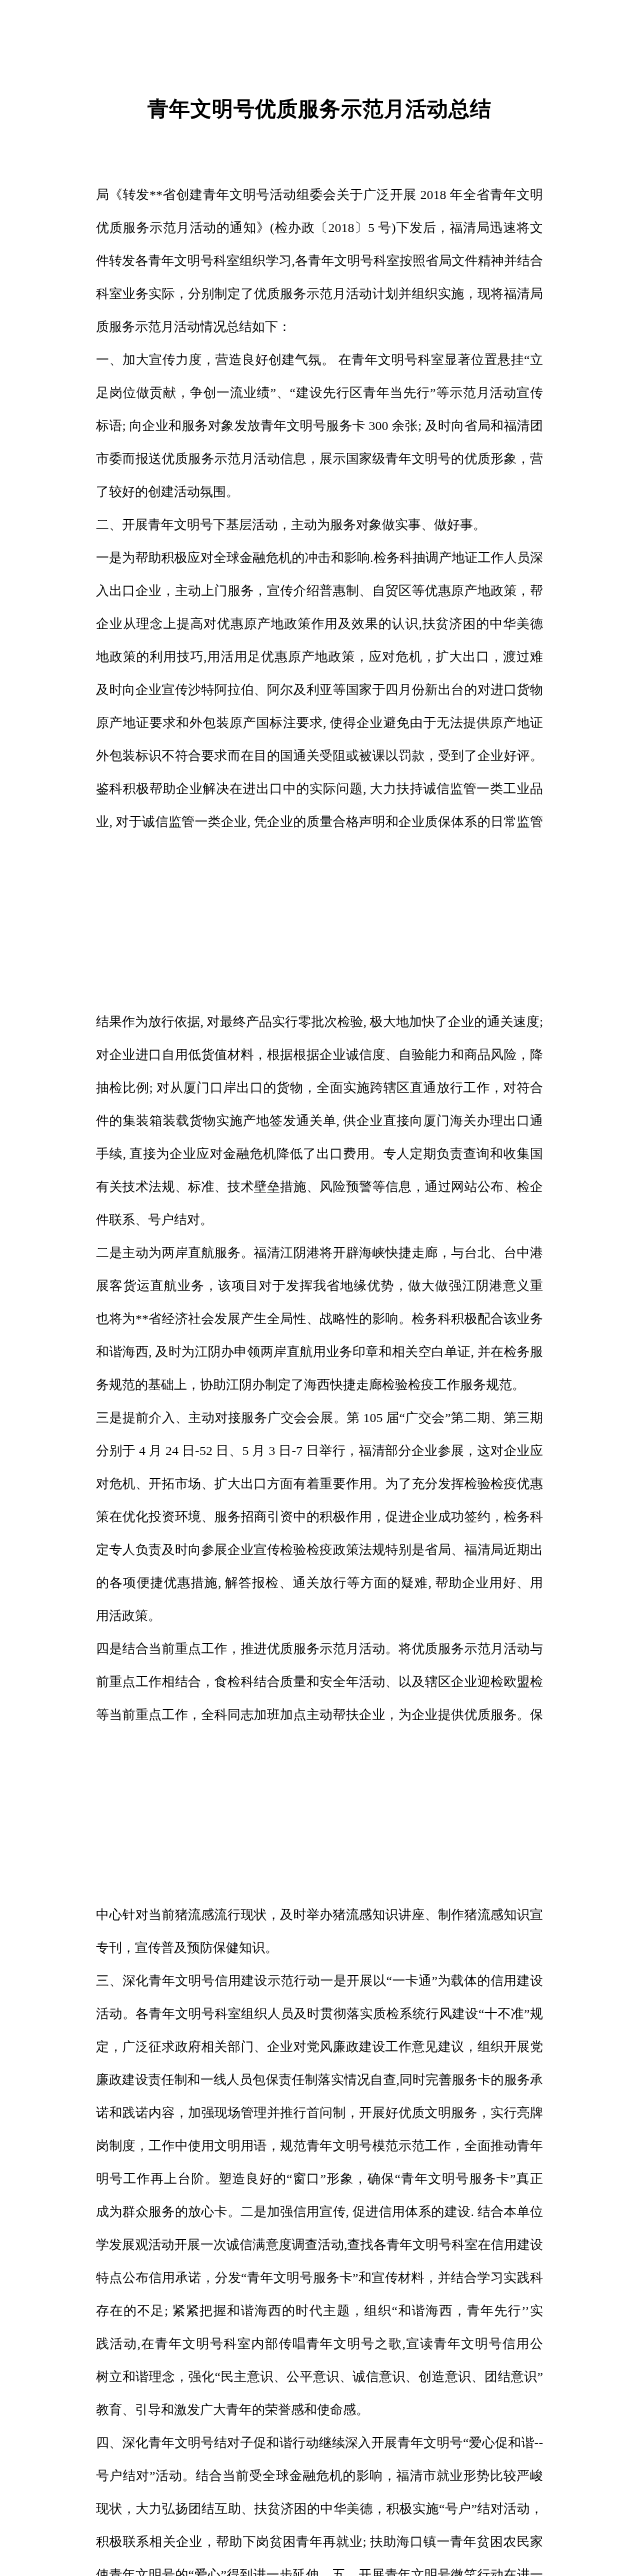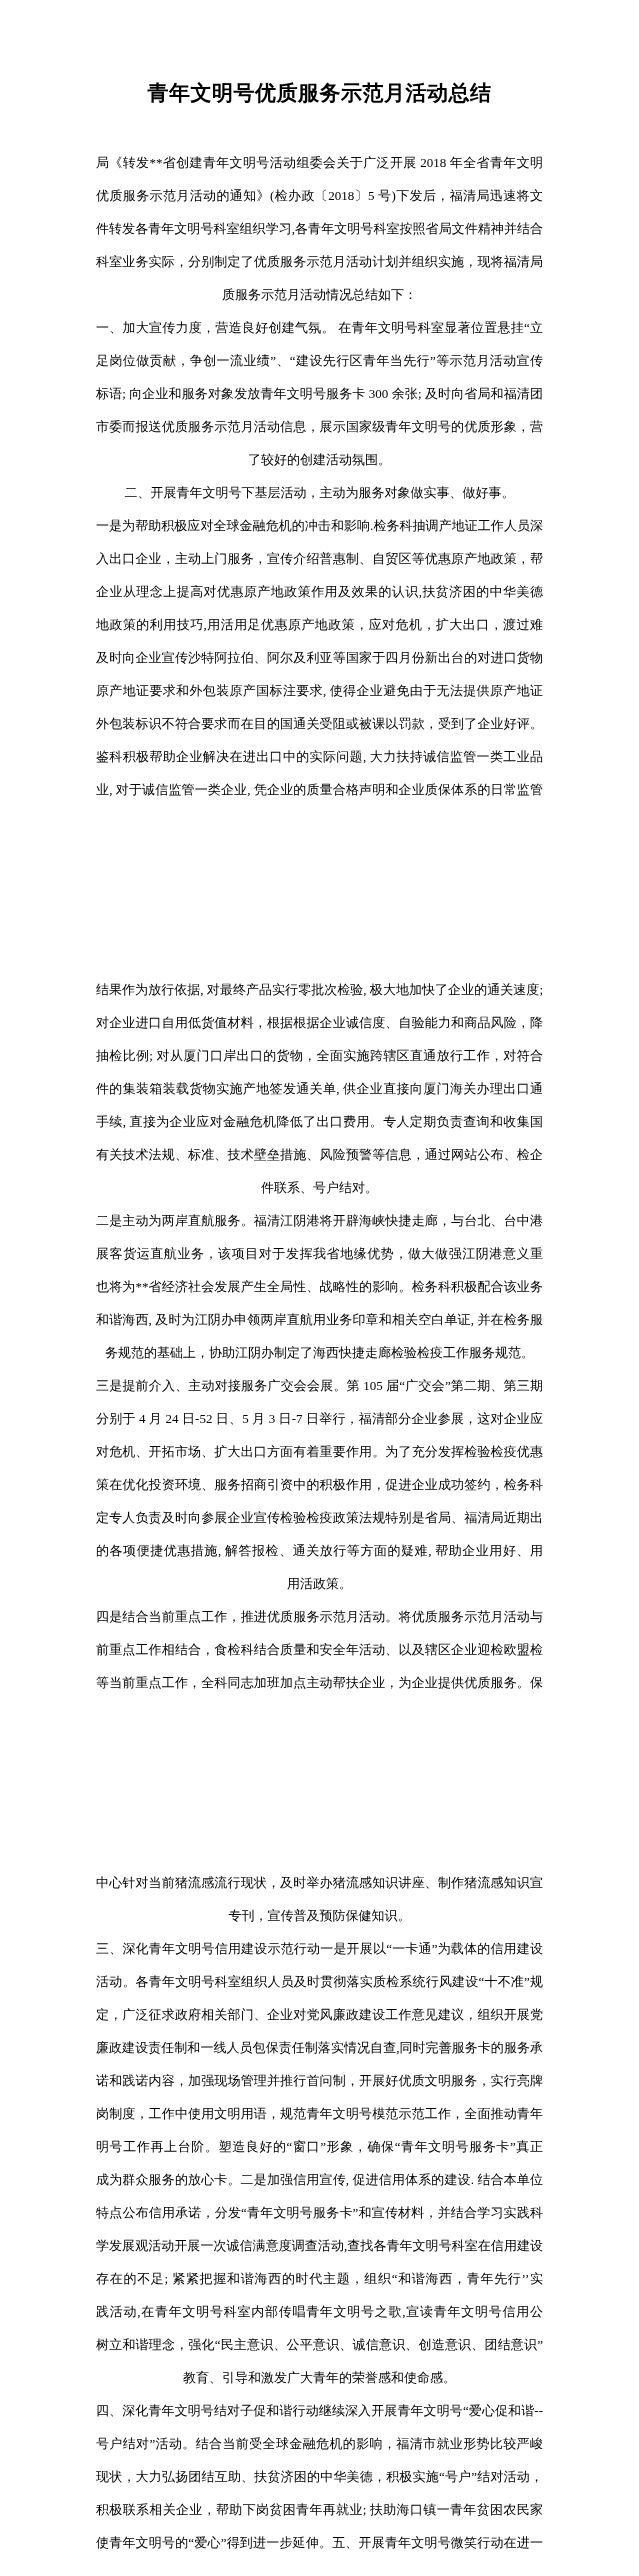--- a/index.html
+++ b/index.html
@@ -10,21 +10,21 @@
     font-family: "Liberation Serif", serif;
     color: #000000;
   }
   .page {
     width: 639px;
     min-height: 3615px;
     background: #ffffff;
     overflow: hidden;
   }
   .doc-title {
-    margin: 0;
+    margin: 16px;
     padding-top: 69px;
     height: 49px;
     line-height: 49px;
     font-size: 21px;
     font-weight: bold;
     text-align: center;
     letter-spacing: 0.5px;
     white-space: nowrap;
   }
   .doc-body {
@@ -39,21 +39,21 @@
     white-space: nowrap;
     overflow: hidden;
   }
   .line.full {
     white-space: normal;
     text-align: justify;
     text-align-last: justify;
     text-justify: inter-ideograph;
   }
   .line.end {
-    text-align: center;
+    text-align: left;
   }
   .gap {
     height: 167px; 
   }
 </style>
 </head>
 <body>
 
 <div class="page">
   <h1 class="doc-title">青年文明号优质服务示范月活动总结</h1>
@@ -105,22 +105,22 @@
       <div class="line full">中心针对当前猪流感流行现状，及时举办猪流感知识讲座、制作猪流感知识宣传</div>
       <div class="line end">专刊，宣传普及预防保健知识。</div>
       <div class="line full">三、深化青年文明号信用建设示范行动一是开展以“一卡通”为载体的信用建设</div>
       <div class="line full">活动。各青年文明号科室组织人员及时贯彻落实质检系统行风建设“十不准”规</div>
       <div class="line full">定，广泛征求政府相关部门、企业对党风廉政建设工作意见建议，组织开展党风</div>
       <div class="line full">廉政建设责任制和一线人员包保责任制落实情况自查,同时完善服务卡的服务承</div>
       <div class="line full">诺和践诺内容，加强现场管理并推行首问制，开展好优质文明服务，实行亮牌上</div>
       <div class="line full">岗制度，工作中使用文明用语，规范青年文明号模范示范工作，全面推动青年文</div>
       <div class="line full">明号工作再上台阶。塑造良好的“窗口”形象，确保“青年文明号服务卡”真正</div>
       <div class="line full">成为群众服务的放心卡。二是加强信用宣传, 促进信用体系的建设. 结合本单位</div>
+      <div class="line full">学发展观活动开展一次诚信满意度调查活动,查找各青年文明号科室在信用建设</div>
       <div class="line full">特点公布信用承诺，分发“青年文明号服务卡”和宣传材料，并结合学习实践科</div>
-      <div class="line full">学发展观活动开展一次诚信满意度调查活动,查找各青年文明号科室在信用建设</div>
       <div class="line full">存在的不足; 紧紧把握和谐海西的时代主题，组织“和谐海西，青年先行’’实</div>
       <div class="line full">践活动,在青年文明号科室内部传唱青年文明号之歌,宣读青年文明号信用公约，</div>
       <div class="line full">树立和谐理念，强化“民主意识、公平意识、诚信意识、创造意识、团结意识”</div>
       <div class="line end">教育、引导和激发广大青年的荣誉感和使命感。</div>
       <div class="line full">四、深化青年文明号结对子促和谐行动继续深入开展青年文明号“爱心促和谐---</div>
       <div class="line full">号户结对”活动。结合当前受全球金融危机的影响，福清市就业形势比较严峻的</div>
       <div class="line full">现状，大力弘扬团结互助、扶贫济困的中华美德，积极实施“号户”结对活动，</div>
       <div class="line full">积极联系相关企业，帮助下岗贫困青年再就业; 扶助海口镇一青年贫困农民家庭</div>
       <div class="line full">使青年文明号的“爱心”得到进一步延伸。五、开展青年文明号微笑行动在进一</div>
     </div>

